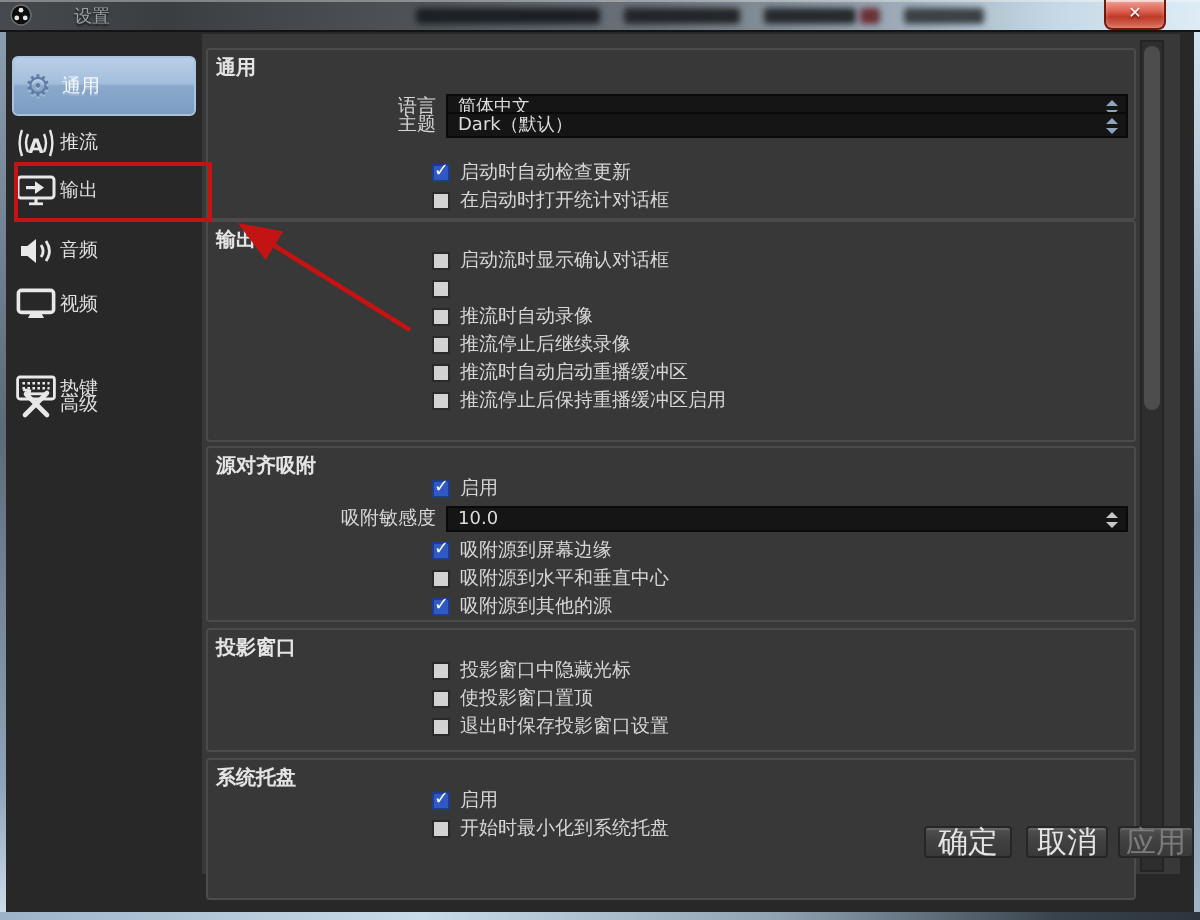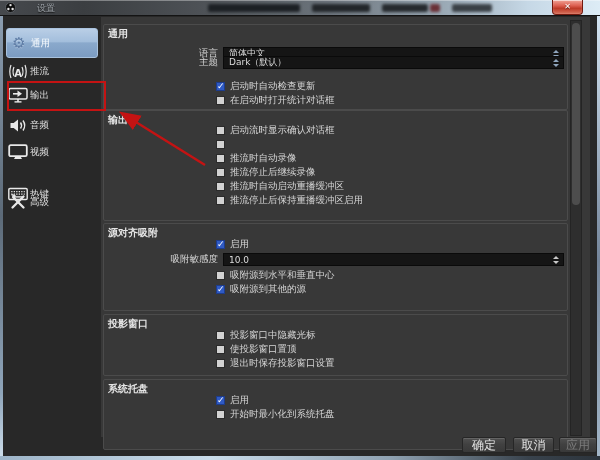--- a/index.html
+++ b/index.html
@@ -68,24 +68,24 @@
   .cb.checked{background:#2f5ac4;border-color:#1d3c8c;}
   .cb.checked::after{content:"✓";position:absolute;left:0px;top:-2px;font-size:9px;
     line-height:10px;color:#fff;font-weight:bold;}
   .clabel{font-size:9.5px;color:#d6d6d6;white-space:nowrap;}
   
   .sbar{position:absolute;left:567px;top:4px;width:12px;height:416px;background:#2e2e2e;
     border:1px solid #242424;box-sizing:border-box;}
   .sthumb{position:absolute;left:1px;top:2px;width:8px;height:182px;background:#4d4d4d;
     border-radius:4px;cursor:pointer;}
   
-  .btn{position:absolute;top:421px;height:16px;border:1px solid #262626;border-radius:2px;
+  .btn{position:absolute;top:397px;height:16px;border:1px solid #262626;border-radius:2px;
     background:linear-gradient(180deg,#505050,#414141 45%,#393939);
     box-shadow:inset 0 1px 0 rgba(255,255,255,.12);
-    color:#e4e4e4;font-size:12px;text-align:center;line-height:15px;box-sizing:border-box;cursor:pointer;}
+    color:#e4e4e4;font-size:15px;text-align:center;line-height:15px;box-sizing:border-box;cursor:pointer;}
   .btn.disabled{color:#7c7c7c;cursor:default;}
   .btn-ok{left:459px;width:44px;}
   .btn-cancel{left:510px;width:41px;}
   .btn-apply{left:556px;width:38px;}
   
   .red-box{position:absolute;left:4px;top:65px;width:95px;height:26px;
     border:2px solid #c41313;z-index:9;pointer-events:none;}
   .arrow-svg{position:absolute;left:107px;top:87px;width:110px;height:85px;z-index:9;pointer-events:none;}
 </style>
 </head>
@@ -263,20 +263,24 @@
         <div class="field spin">
           <span>10.0</span>
           <span class="arrows">
               <span class="tri-up"></span>
               <span class="tri-down"></span>
             </span>
         </div>
       </div>
       <div class="chks" style="top:44px;">
         <div class="chkrow">
+          <span class="cb checked"></span>
+          <span class="clabel">吸附源到屏幕边缘</span>
+        </div>
+        <div class="chkrow">
           <span class="cb"></span>
           <span class="clabel">吸附源到水平和垂直中心</span>
         </div>
         <div class="chkrow">
           <span class="cb checked"></span>
           <span class="clabel">吸附源到其他的源</span>
         </div>
       </div>
     </div>
 

